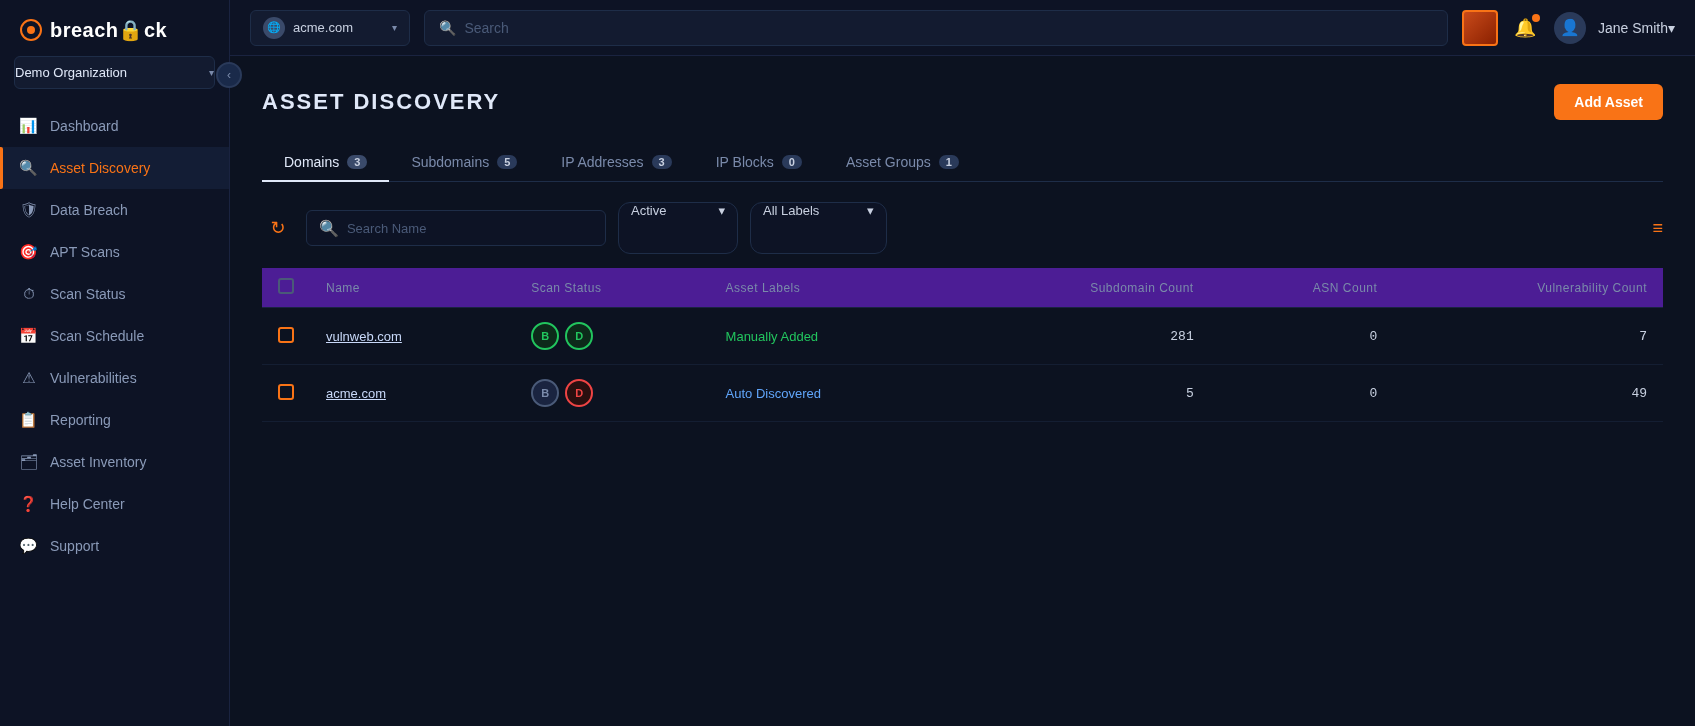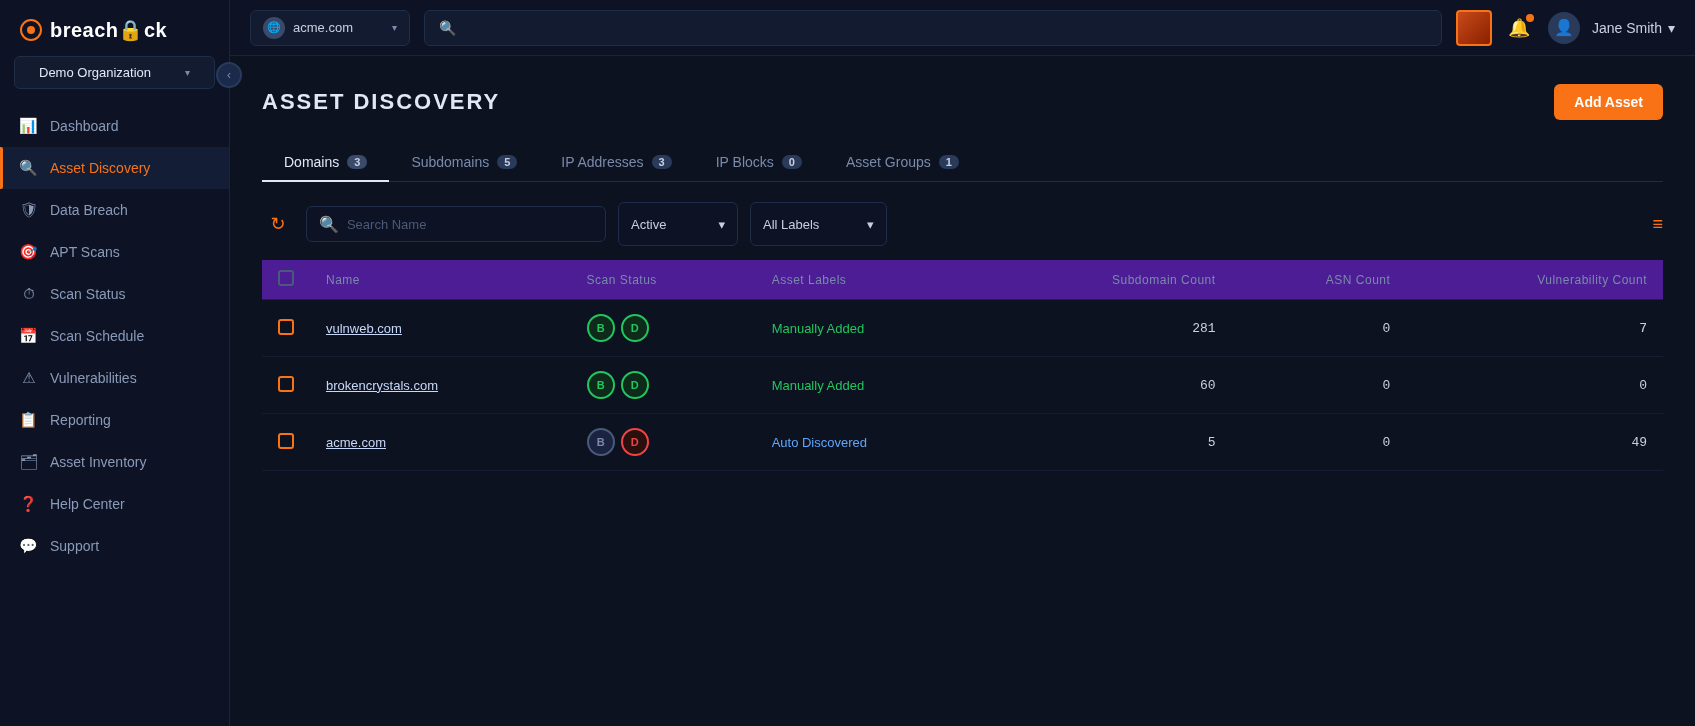--- a/index.html
+++ b/index.html
@@ -57,21 +57,21 @@
       z-index: 10;
       color: #7a8aaa;
       font-size: 12px;
     }
 
     .org-selector {
       margin: 0 14px 12px;
       background: #131b30;
       border: 1px solid #1e2d48;
       border-radius: 6px;
-      padding: 8px 24px;
+      padding: 8px 0;
       display: flex;
       align-items: center;
       justify-content: space-between;
       cursor: pointer;
     }
     .org-name {
       color: #e0e8f8;
       font-size: 13px;
     }
     .org-chevron {
@@ -232,21 +232,20 @@
       color: #8a9ab8;
       font-size: 16px;
       cursor: pointer;
     }
     .user-name {
       color: #c8d0e0;
       font-size: 14px;
       cursor: pointer;
       display: flex;
       align-items: center;
-      gap: 6px;
     }
 
     
     .page-content {
       flex: 1;
       padding: 28px 32px;
       overflow: auto;
     }
 
     .page-header {
@@ -345,28 +344,28 @@
       outline: none;
       color: #c2410c;
       font-size: 13px;
       flex: 1;
     }
     .table-search input::placeholder { color: #4a5a78; }
 
     .filter-select {
       background: #0d1325;
       border: 1px solid #1e2d48;
-      border-radius: 6px;
+      border-radius: 12px;
       padding: 0 12px;
-      height: 44px;
+      height: 52px;
       color: #c8d0e0;
       font-size: 13px;
       cursor: pointer;
       display: flex;
-      align-items: center;
+      align-items: flex-start;
       gap: 8px;
       min-width: 120px;
     }
     .filter-select select {
       background: none;
       border: none;
       outline: none;
       color: #c8d0e0;
       font-size: 13px;
       cursor: pointer;
@@ -554,20 +553,21 @@
 
   <div class="topbar">
     <div class="domain-selector">
       <div class="domain-globe">🌐</div>
       <span class="domain-name">acme.com</span>
       <span class="domain-chevron">▾</span>
     </div>
 
     <div class="search-bar">
       <span style="color:#4a5a78;font-size:14px;">🔍</span>
+      <input type="text" placeholder="Search" style="">
     </div>
 
     <div class="topbar-right">
       <div class="avatar-thumbnail"></div>
       <div class="bell-btn">
         🔔
         <div class="bell-badge"></div>
       </div>
       <div class="user-avatar">👤</div>
       <div class="user-name">
@@ -647,34 +647,20 @@
       <div class="status-circle green">D</div>
     </div>
   </td>
             <td><span class="label-manually">Manually Added</span></td>
             <td class="count-cell">281</td>
             <td class="count-cell">0</td>
             <td class="count-cell">7</td>
           </tr>
           <tr>
             <td class="checkbox-cell"><span class="row-checkbox"></span></td>
-            <td><a class="domain-link">brokencrystals.com</a></td>
-            <td>
-    <div class="scan-status-cell">
-      <div class="status-circle green">B</div>
-      <div class="status-circle green">D</div>
-    </div>
-  </td>
-            <td><span class="label-manually">Manually Added</span></td>
-            <td class="count-cell">60</td>
-            <td class="count-cell">0</td>
-            <td class="count-cell">0</td>
-          </tr>
-          <tr>
-            <td class="checkbox-cell"><span class="row-checkbox"></span></td>
             <td><a class="domain-link">acme.com</a></td>
             <td>
     <div class="scan-status-cell">
       <div class="status-circle gray">B</div>
       <div class="status-circle red">D</div>
     </div>
   </td>
             <td><span class="label-auto">Auto Discovered</span></td>
             <td class="count-cell">5</td>
             <td class="count-cell">0</td>

